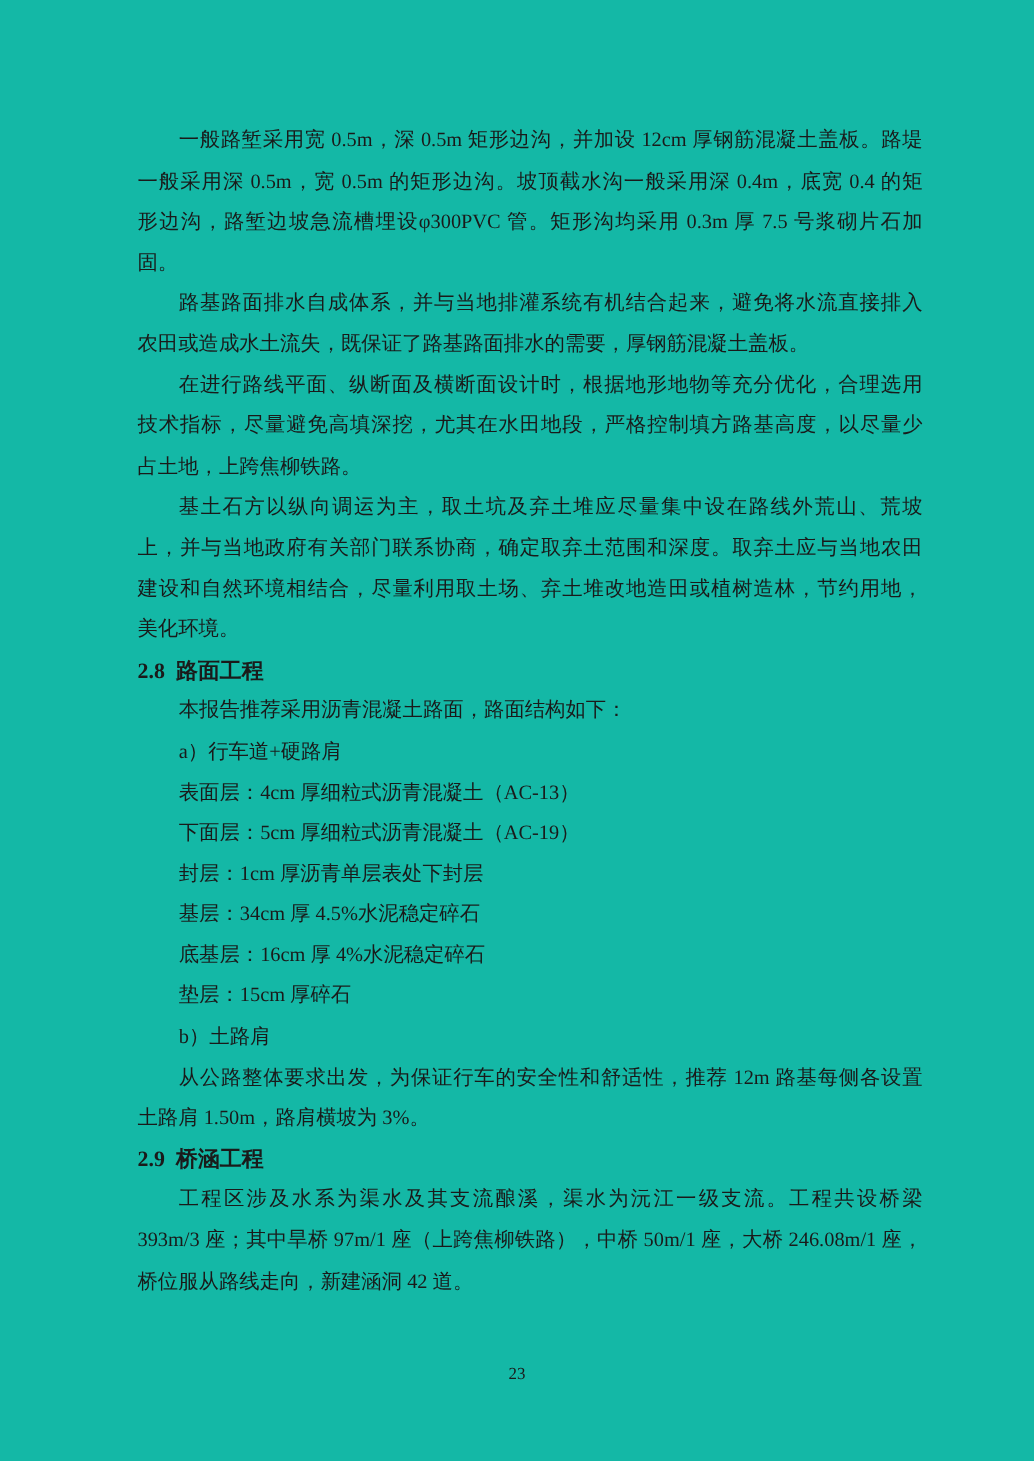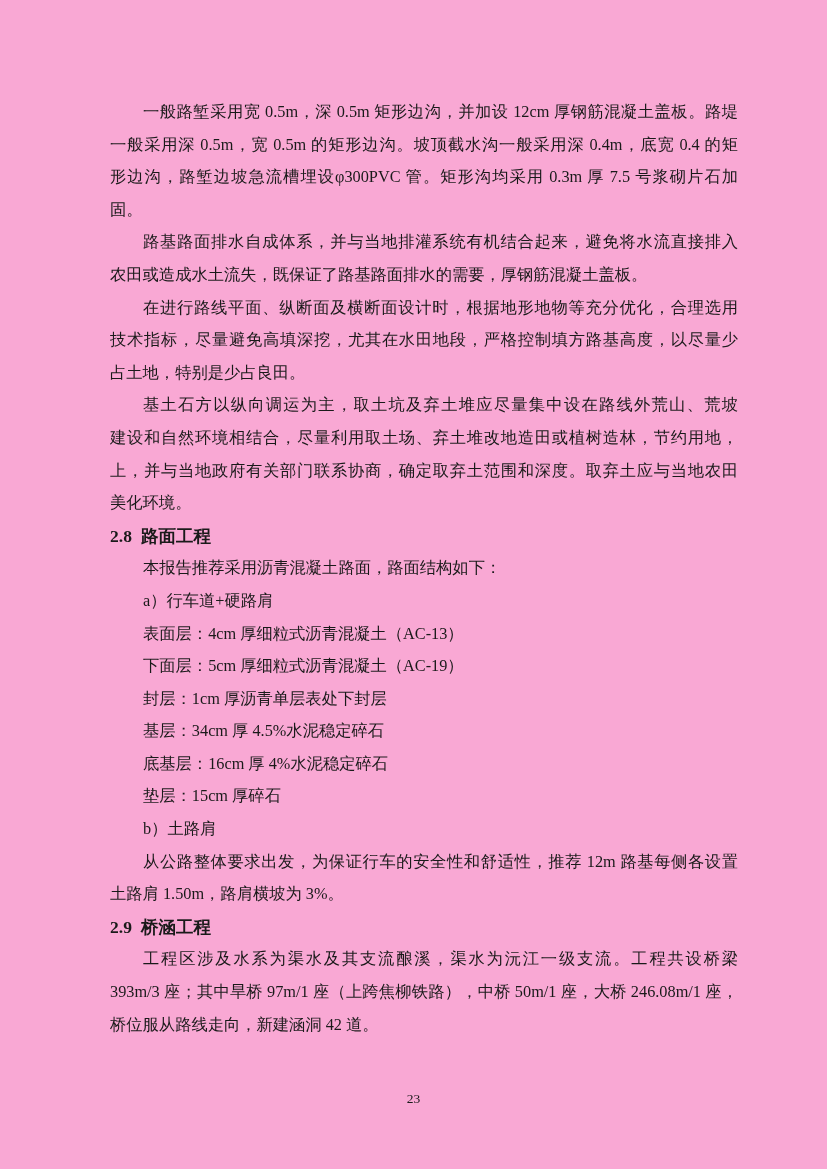--- a/index.html
+++ b/index.html
@@ -4,21 +4,21 @@
 <style>
   html, body {
     margin: 0;
     padding: 0;
     background: #ffffff;
   }
   .doc-page {
     position: relative;
     width: 827px;
     height: 1169px;
-    background: #f9a8d4;
+    background: #14b8a6;
     color: #1a1a1a;
     font-family: "Liberation Serif", "DejaVu Serif", serif;
     overflow: hidden;
   }
   .content {
     position: absolute;
     left: 110px;
     top: 96px;
     width: 628px;
   }
@@ -74,27 +74,27 @@
 
     <div class="para">
       <div class="ln ind just">路基路面排水自成体系，并与当地排灌系统有机结合起来，避免将水流直接排入</div>
       <div class="ln">农田或造成水土流失，既保证了路基路面排水的需要，厚钢筋混凝土盖板。</div>
     </div>
 
 
     <div class="para">
       <div class="ln ind just">在进行路线平面、纵断面及横断面设计时，根据地形地物等充分优化，合理选用</div>
       <div class="ln just">技术指标，尽量避免高填深挖，尤其在水田地段，严格控制填方路基高度，以尽量少</div>
-      <div class="ln">占土地，特别是少占良田。</div>
+      <div class="ln">占土地，上跨焦柳铁路。</div>
     </div>
 
     <div class="para">
       <div class="ln ind just">基土石方以纵向调运为主，取土坑及弃土堆应尽量集中设在路线外荒山、荒坡</div>
+      <div class="ln just">上，并与当地政府有关部门联系协商，确定取弃土范围和深度。取弃土应与当地农田</div>
       <div class="ln just">建设和自然环境相结合，尽量利用取土场、弃土堆改地造田或植树造林，节约用地，</div>
-      <div class="ln just">上，并与当地政府有关部门联系协商，确定取弃土范围和深度。取弃土应与当地农田</div>
       <div class="ln">美化环境。</div>
     </div>
 
     <div class="ln head">
       <span class="num">2.8</span><span>路面工程</span>
     </div>
 
     <div class="para">
       <div class="ln ind">本报告推荐采用沥青混凝土路面，路面结构如下：</div>
     </div>

